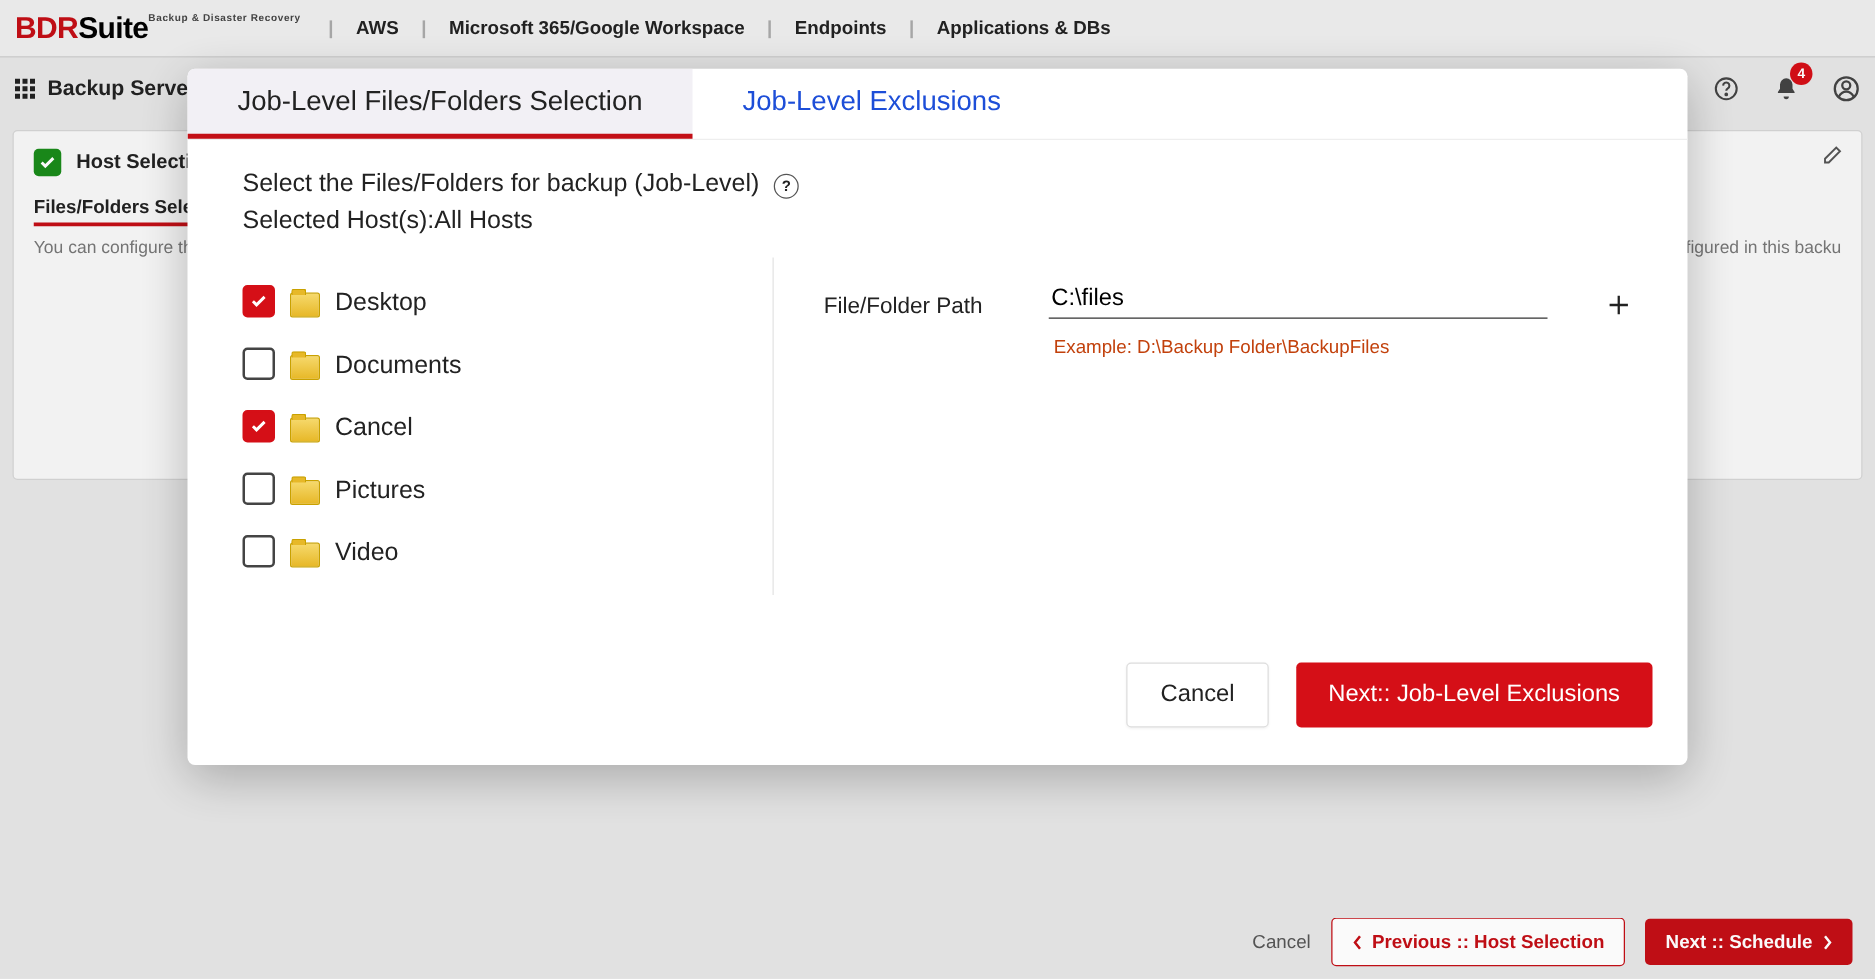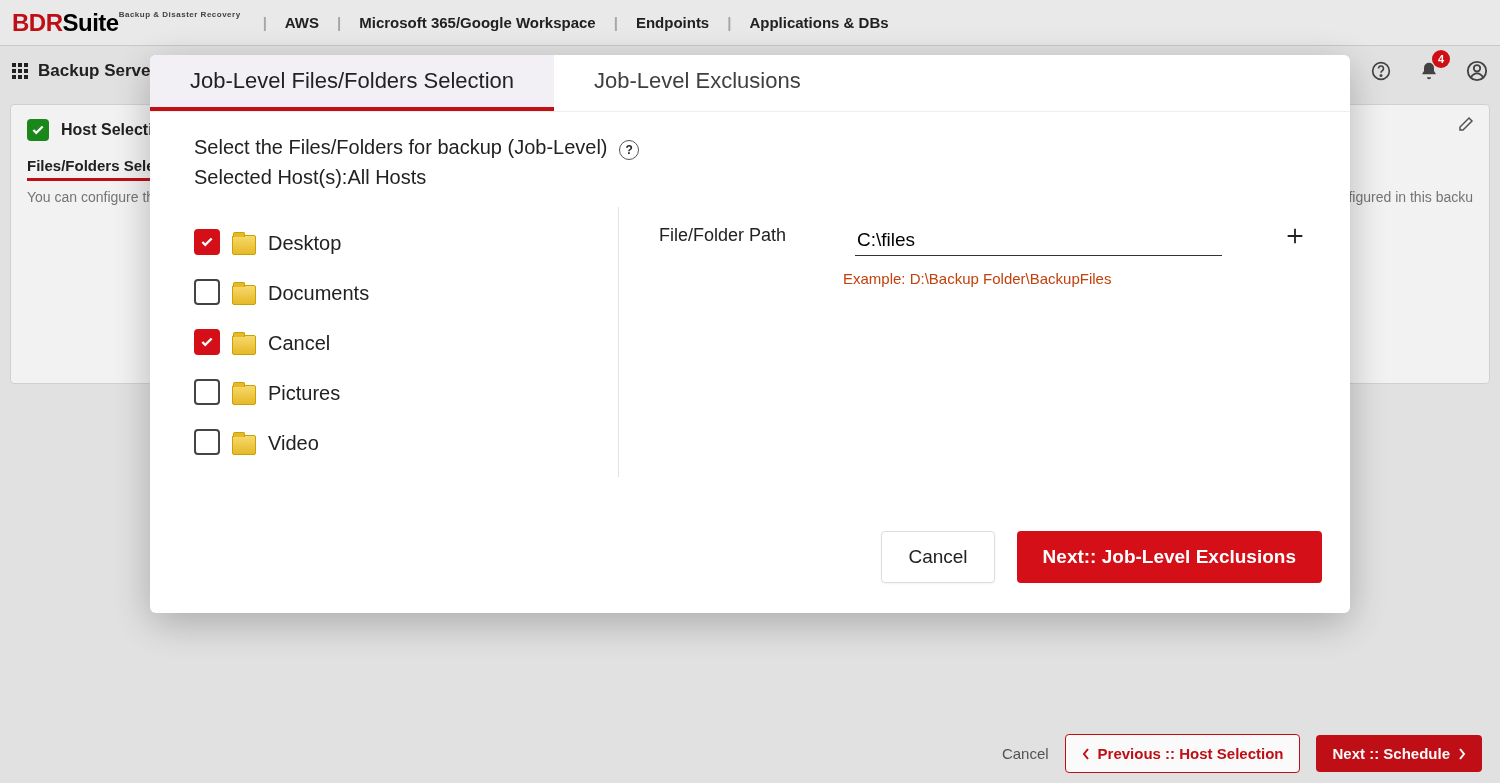--- a/index.html
+++ b/index.html
@@ -47,40 +47,40 @@
   .bottom-bar{position:fixed;bottom:10px;right:18px;display:flex;align-items:center;gap:16px}
   .link-cancel{color:#555;font-size:15px;cursor:pointer}
   .btn-outline{border:1px solid var(--red);color:var(--red);background:#fff;padding:10px 16px;border-radius:4px;font-size:15px;font-weight:600;display:flex;align-items:center;gap:8px;cursor:pointer}
   .btn-solid{border:none;background:var(--red);color:#fff;padding:10px 16px;border-radius:4px;font-size:15px;font-weight:600;display:flex;align-items:center;gap:8px;cursor:pointer}
   
   .overlay{position:fixed;inset:0;background:rgba(0,0,0,0.02);display:flex;align-items:flex-start;justify-content:center;padding-top:55px}
   .modal{width:1200px;background:#fff;border-radius:6px;box-shadow:0 10px 40px rgba(0,0,0,0.25);padding:0;overflow:hidden}
   .modal-tabs{display:flex;border-bottom:1px solid #eee}
   .modal-tabs .mtab{padding:13px 40px;font-size:22px;font-weight:500;cursor:pointer}
   .modal-tabs .mtab.active{background:var(--tab-inactive);border-bottom:4px solid var(--red);color:#222}
-  .modal-tabs .mtab.inactive{color:#404040}
+  .modal-tabs .mtab.inactive{color:#1d4ed8}
   .modal-body{padding:18px 28px 24px 28px}
   .lead{font-size:20px;font-weight:500;color:#222;margin:6px 16px}
   .help-q{display:inline-flex;width:18px;height:18px;border:1.5px solid #555;border-radius:50%;align-items:center;justify-content:center;font-size:12px;font-weight:700;margin-left:6px}
   .cols{display:flex;margin-top:18px}
   .col-left{width:440px;border-right:1px solid #e3e3e3;padding:10px 0}
   .col-right{flex:1;padding:18px 10px 0 40px}
   .folder-item{display:flex;align-items:flex-end;gap:12px;padding:12px 16px;font-size:20px;font-weight:500;cursor:pointer}
   .chk{width:22px;height:22px;border:2px solid #444;border-radius:4px;display:flex;align-items:center;justify-content:center;background:#fff}
   .chk.on{background:var(--red2);border-color:var(--red2);color:#fff}
   .folder-icon{width:22px;height:18px;background:linear-gradient(#f6d96c,#e7b828);border:1px solid #c9a100;border-radius:2px;position:relative}
   .folder-icon::before{content:"";position:absolute;top:-4px;left:0;width:10px;height:4px;background:#e7b828;border-radius:2px 2px 0 0;border:1px solid #c9a100;border-bottom:none}
-  .field-row{display:flex;align-items:flex-start;gap:56px}
+  .field-row{display:flex;align-items:flex-end;gap:40px}
   .field-label{font-size:18px;min-width:140px}
   .path-input{flex:1;border:none;border-bottom:1.5px solid #333;font-size:19px;padding:4px 2px;outline:none}
   .plus-btn{font-size:28px;font-weight:300;cursor:pointer;padding:0 6px}
   .example{color:#c2410c;font-size:15px;margin:14px 0 0 184px}
   .modal-footer{display:flex;justify-content:flex-end;gap:22px;padding:30px 28px 30px 0}
   .btn-modal-cancel{border:1px solid #ddd;background:#fff;color:#222;padding:14px 26px;border-radius:4px;font-size:19px;font-weight:500;cursor:pointer;box-shadow:0 1px 2px rgba(0,0,0,0.05)}
-  .btn-modal-next{border:none;background:var(--red2);color:#fff;padding:14px 26px;border-radius:4px;font-size:19px;font-weight:700;cursor:pointer}
+  .btn-modal-next{border:none;background:var(--red2);color:#fff;padding:14px 26px;border-radius:4px;font-size:19px;font-weight:400;cursor:pointer}
   svg{display:block}
 </style>
 </head>
 <body>
 
 <div class="topbar">
   <div class="brand">
     <div class="b1"><span class="red">BDR</span><span>Suite</span></div>
     <div class="b2">Backup &amp; Disaster Recovery</div>
   </div>

